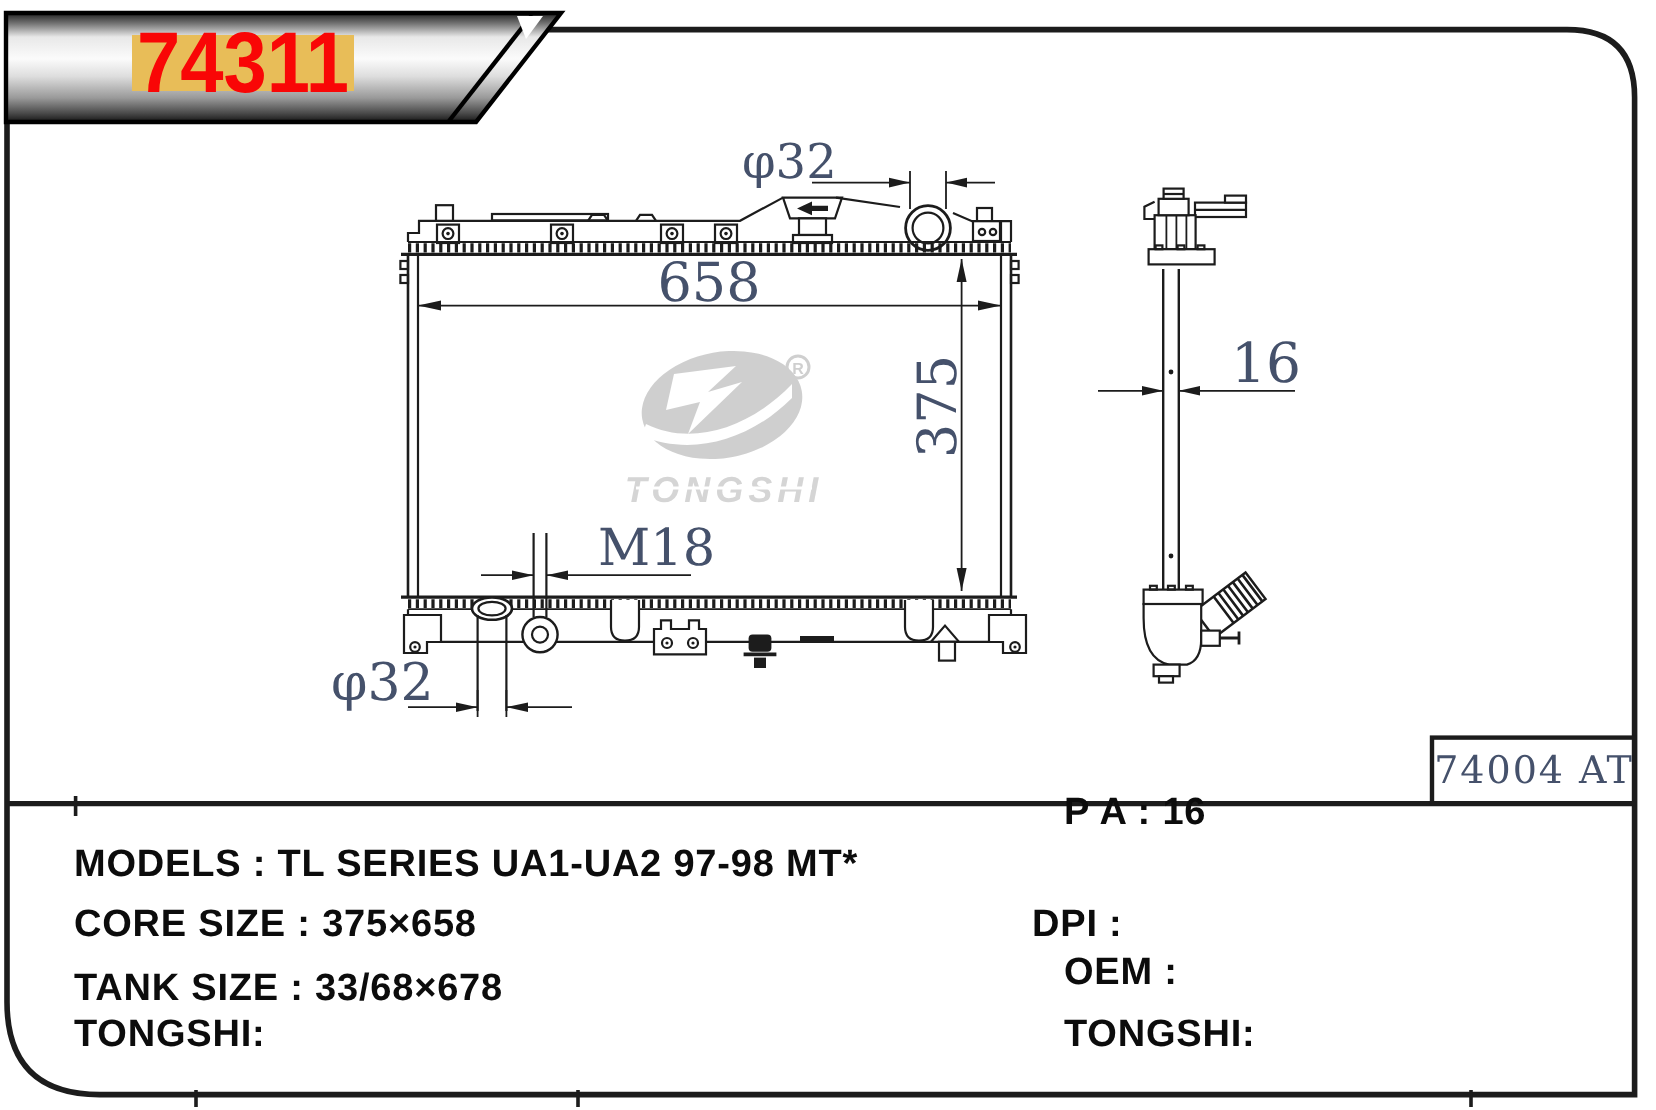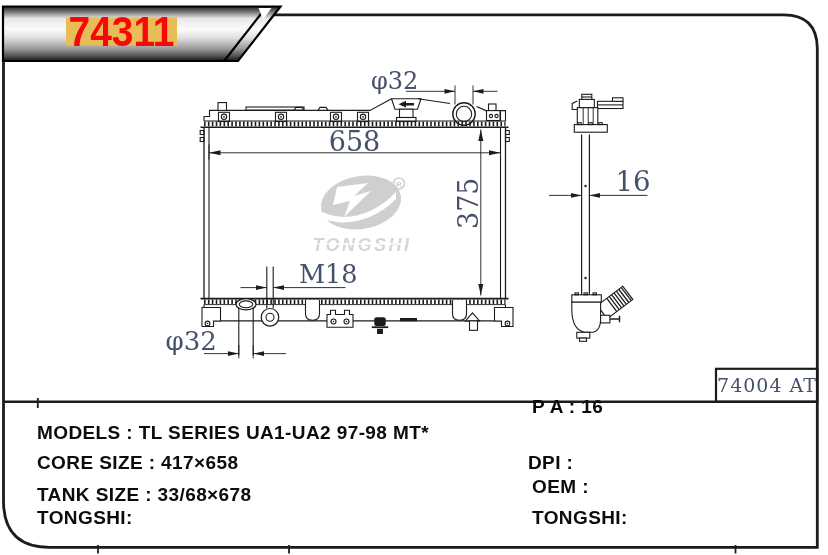--- a/index.html
+++ b/index.html
@@ -223,20 +223,20 @@
     <polygon points="3,6.5 280.5,6.5 238,61 3,61" fill="url(#metal)" stroke="#000" stroke-width="2.2"></polygon>
     <path d="M 266,7.5 L 224.5,60.5" stroke="#000" stroke-width="2.2" fill="none"></path>
     <polygon points="258.5,8 271.5,8 263,19.5" fill="#fff"></polygon>
     <rect x="66" y="17.5" width="111" height="28" fill="var(--color-banner-gold,#e8bd58)"></rect>
     <text class="banner-num" x="121.5" y="45.8" font-size="43" text-anchor="middle" textLength="106" lengthAdjust="spacingAndGlyphs">74311</text>
   </g>
 </svg>
 
 <div>
   <div class="spec-line" style="top:421.5px;left:37px">MODELS : TL SERIES UA1-UA2 97-98 MT*</div>
-  <div class="spec-line" style="top:452px;left:37px">CORE SIZE : 417×658</div>
+  <div class="spec-line" style="top:452px;left:37px">CORE SIZE : 375×658</div>
   <div class="spec-line" style="top:484px;left:37px">TANK SIZE : 33/68×678</div>
   <div class="spec-line" style="top:506.5px;left:37px">TONGSHI:</div>
   <div class="spec-line" style="top:396px;left:532px">P A : 16</div>
-  <div class="spec-line" style="top:452px;left:528px">DPI :</div>
+  <div class="spec-line" style="top:452px;left:516px">DPI :</div>
   <div class="spec-line" style="top:476px;left:532px">OEM :</div>
   <div class="spec-line" style="top:506.5px;left:532px">TONGSHI:</div>
 </div>
 
 </body></html>

